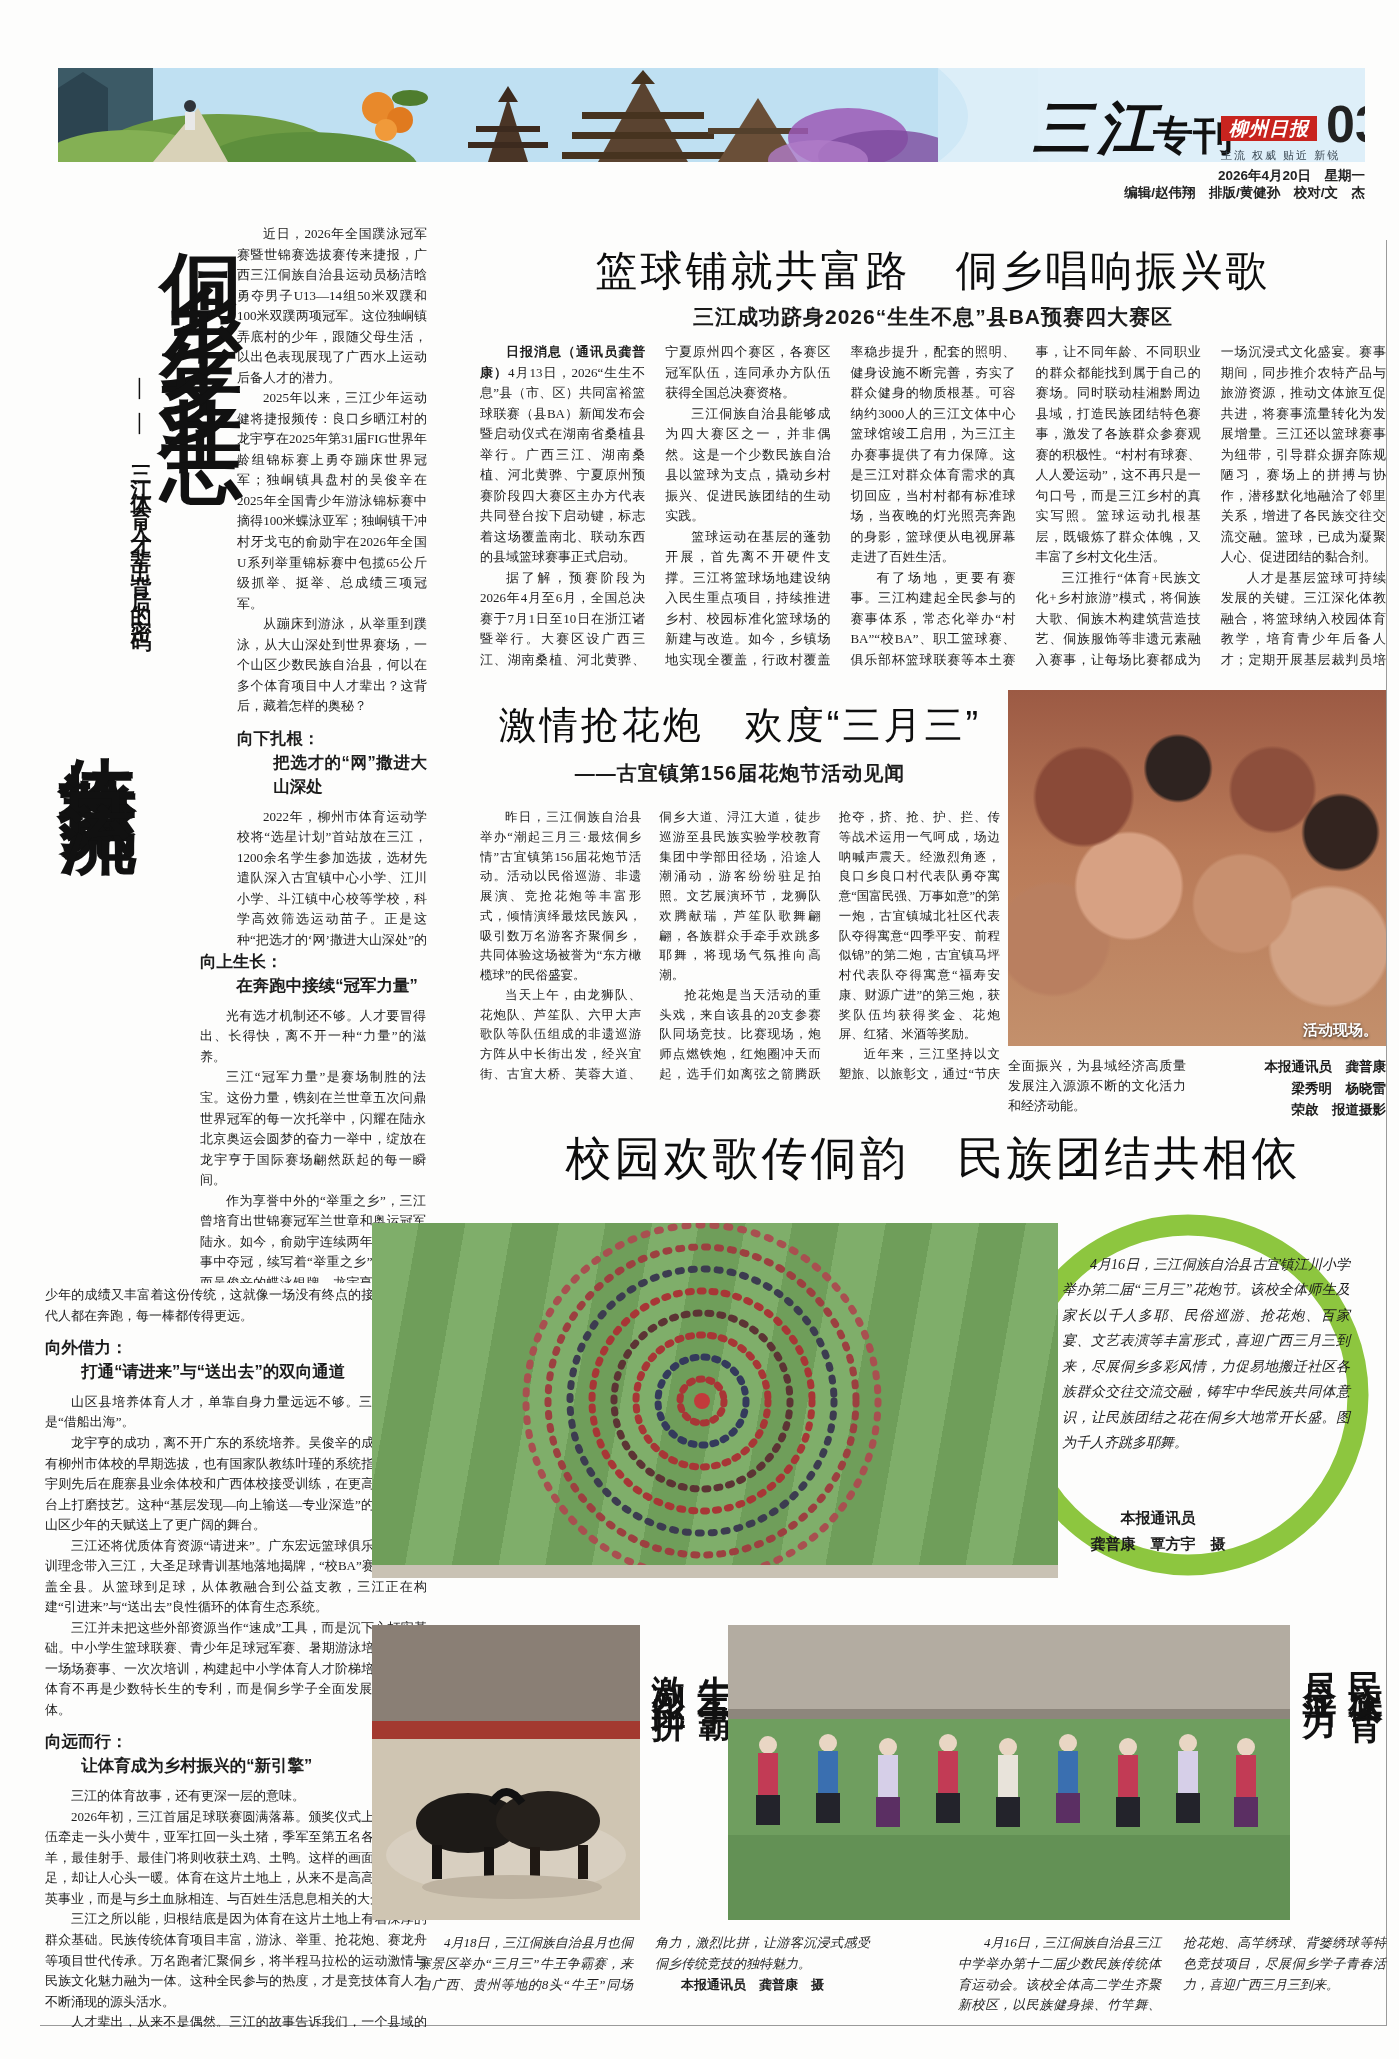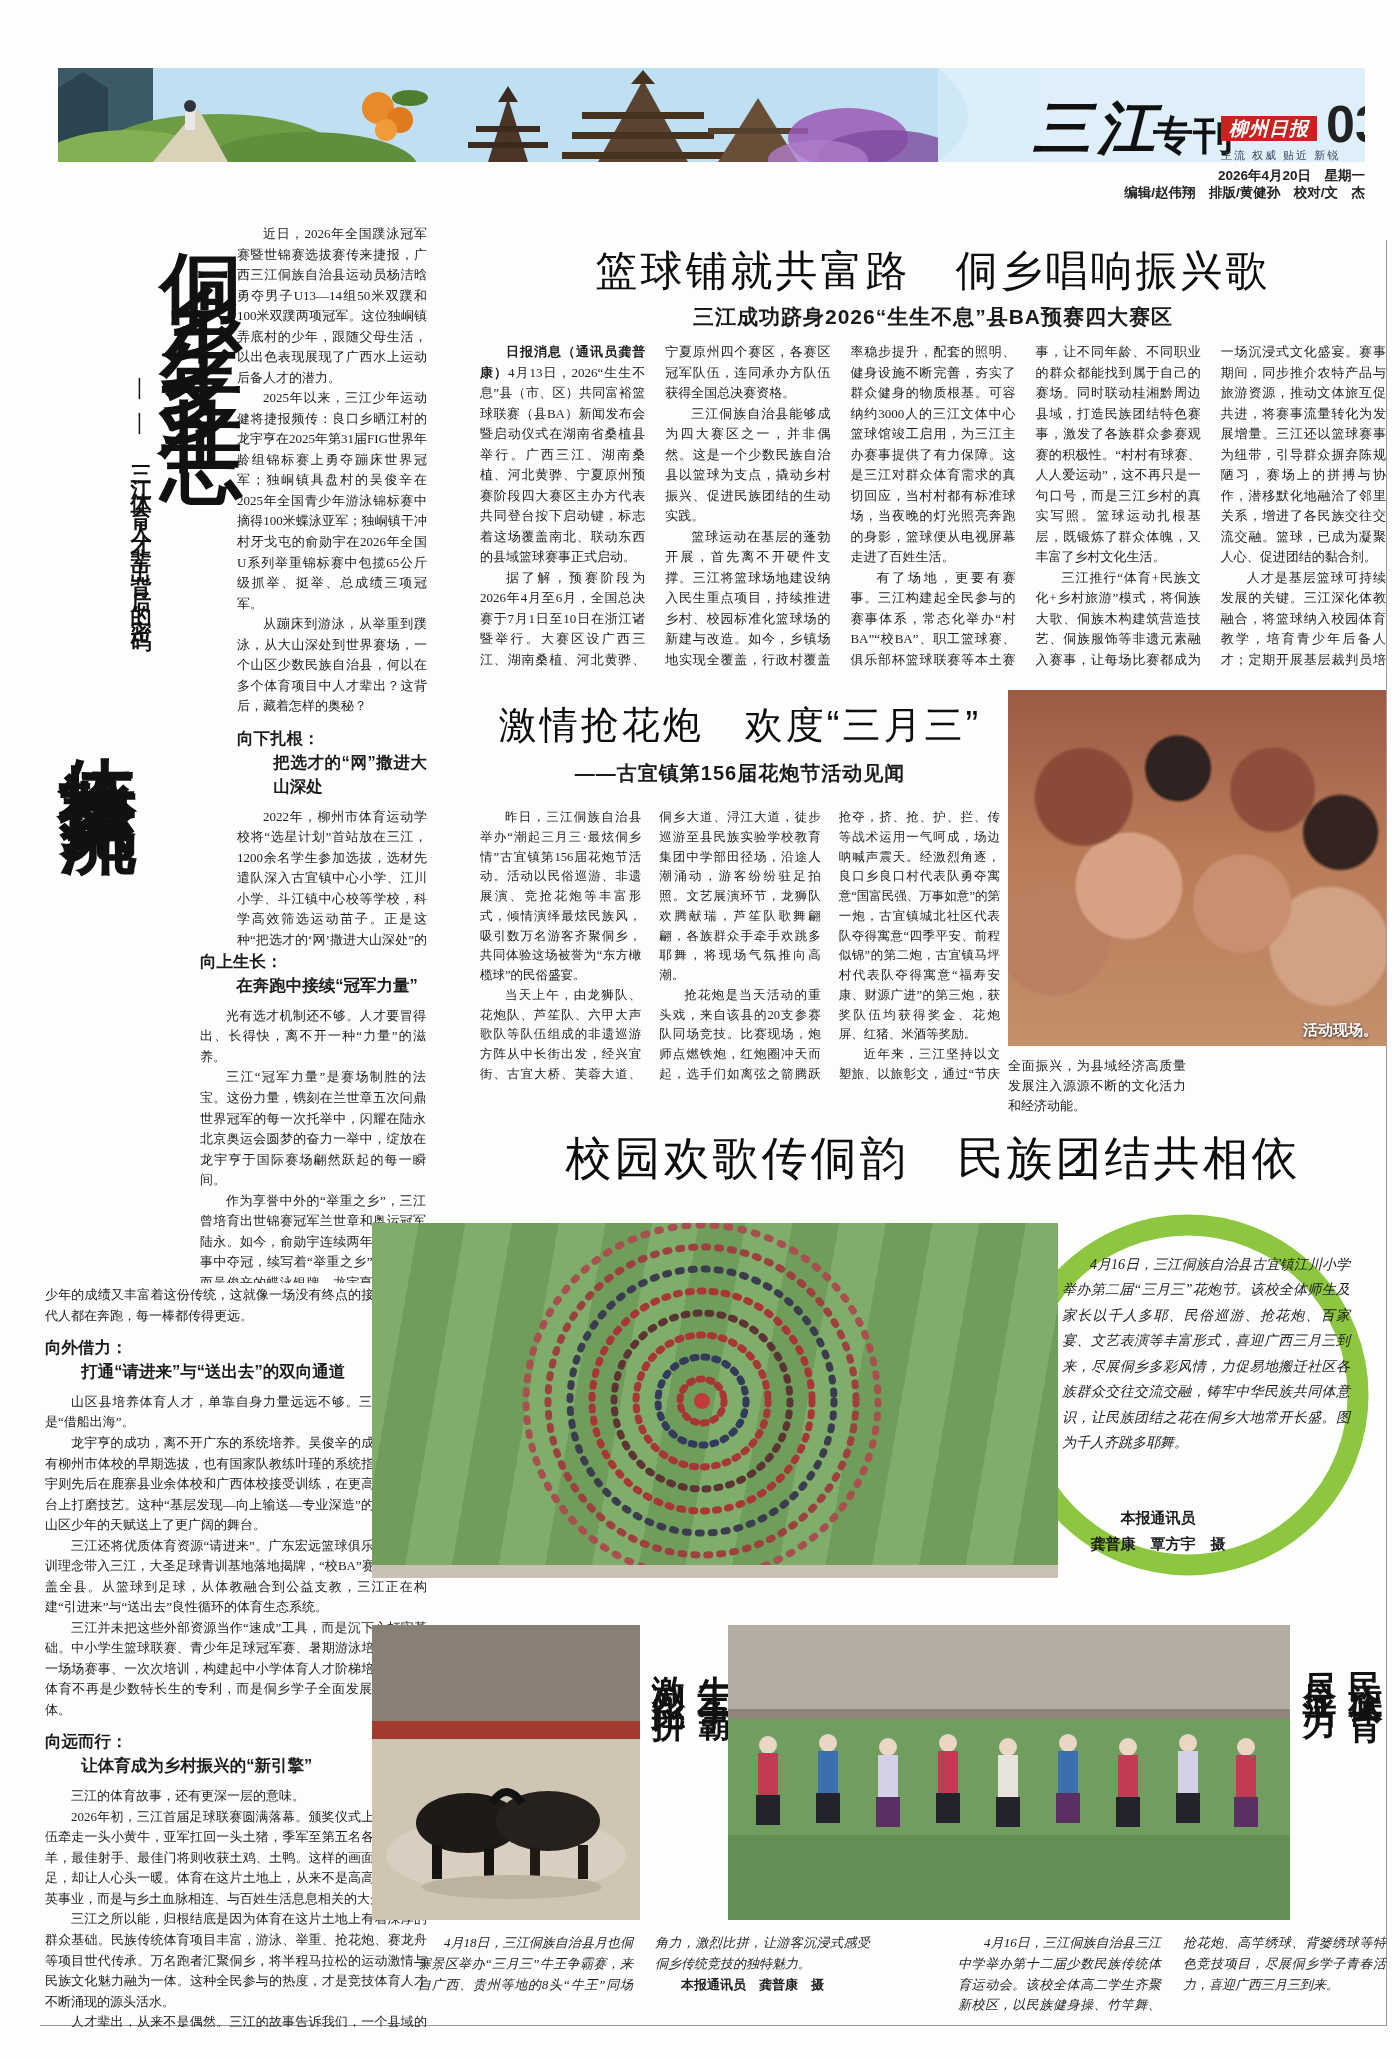--- a/index.html
+++ b/index.html
@@ -185,20 +185,25 @@
        radial-gradient(circle at 70% 28%,#8d4f3c 0 11%,transparent 12%),
        radial-gradient(circle at 88% 40%,#33241f 0 9%,transparent 10%),
        radial-gradient(circle at 32% 55%,#d7a183 0 16%,transparent 17%),
        radial-gradient(circle at 62% 60%,#c8906f 0 15%,transparent 16%),
        radial-gradient(circle at 12% 70%,#b97f60 0 13%,transparent 14%),
        radial-gradient(circle at 85% 72%,#d2a284 0 14%,transparent 15%),
        linear-gradient(180deg,#9c5a44 0%,#b97a58 45%,#c3906c 100%);">
     <span class="photo-label">活动现场。</span>
   </div>
   <div id="hp-cont" class="abs">全面振兴，为县域经济高质量发展注入源源不断的文化活力和经济动能。</div>
+  <div id="hp-by" class="abs">
+    <div>本报通讯员　龚普康</div>
+    <div>梁秀明　杨晓雷</div>
+    <div>荣啟　报道摄影</div>
+  </div>
 
   <div class="abs headline" style="left:480px;top:1128px;width:906px;font-size:46px;">校园欢歌传侗韵　民族团结共相依</div>
 
   <svg id="ring" class="abs" width="384" height="384">
     <circle cx="192" cy="192" r="170" fill="none" stroke="#8dc63f" stroke-width="21"></circle>
   </svg>
 
   <div class="abs photo" style="left:372px;top:1223px;width:686px;height:355px;background:
        repeating-linear-gradient(100deg,#7fae6a 0 46px,#6f9e5a 46px 92px);">
     <svg width="686" height="355" viewBox="0 0 686 355">

